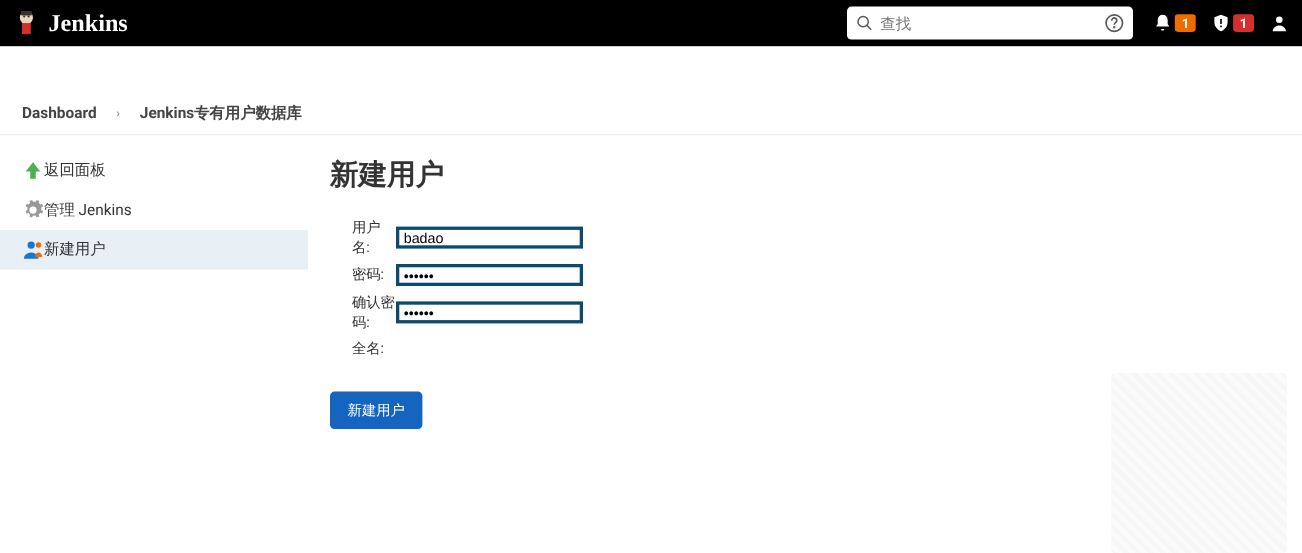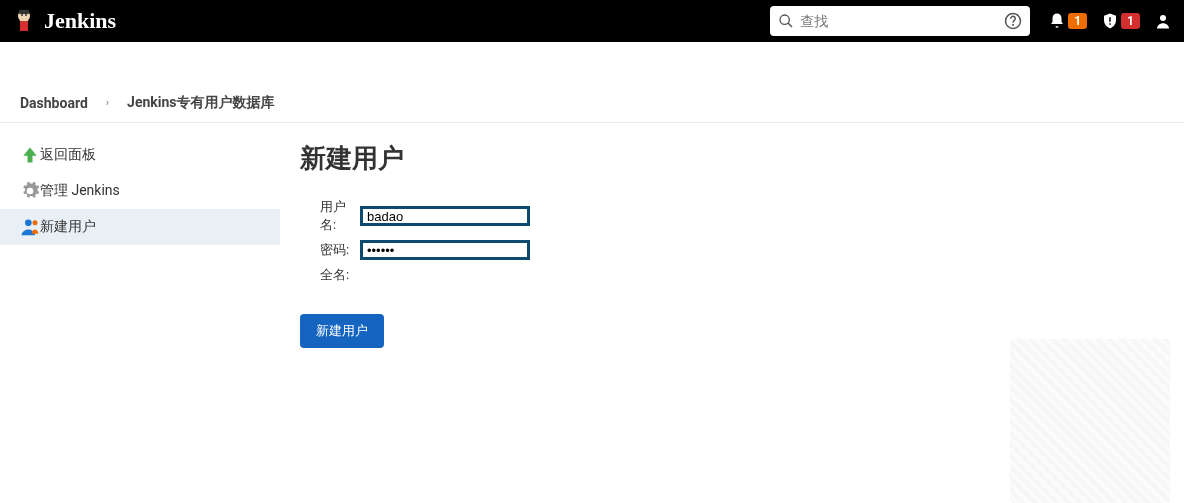--- a/index.html
+++ b/index.html
@@ -123,19 +123,23 @@
     <h1 class="page-title">新建用户</h1>
     <div class="form-row">
       <label class="form-label">用户名:</label>
       <input type="text" value="badao" style="">
     </div>
     <div class="form-row">
       <label class="form-label">密码:</label>
       <input type="password" value="••••••" style="">
     </div>
     <div class="form-row">
+      <label class="form-label">确认密码:</label>
+      <input type="password" value="••••••" style="">
+    </div>
+    <div class="form-row">
       <label class="form-label">全名:</label>
     </div>
     <button class="submit-btn">新建用户</button>
   </div>
 </div>
 
 <div class="qr-placeholder"></div>
 
 </body></html>

